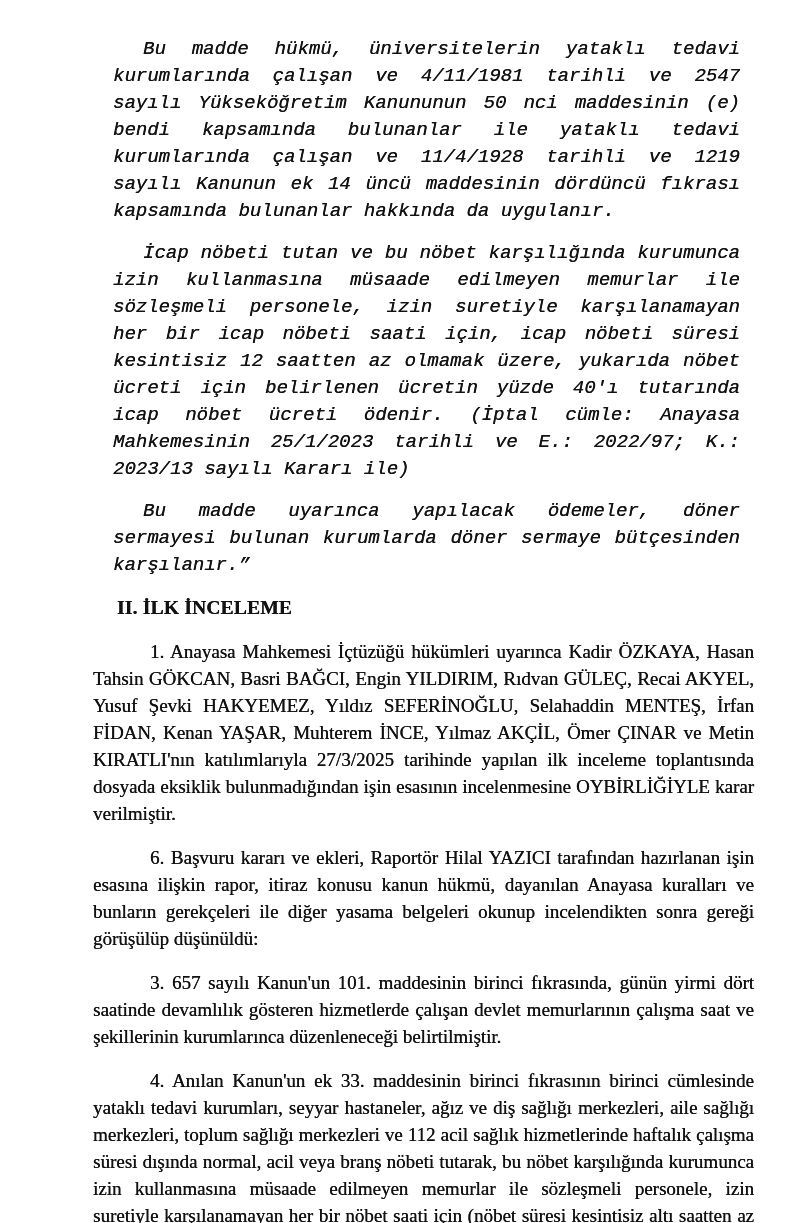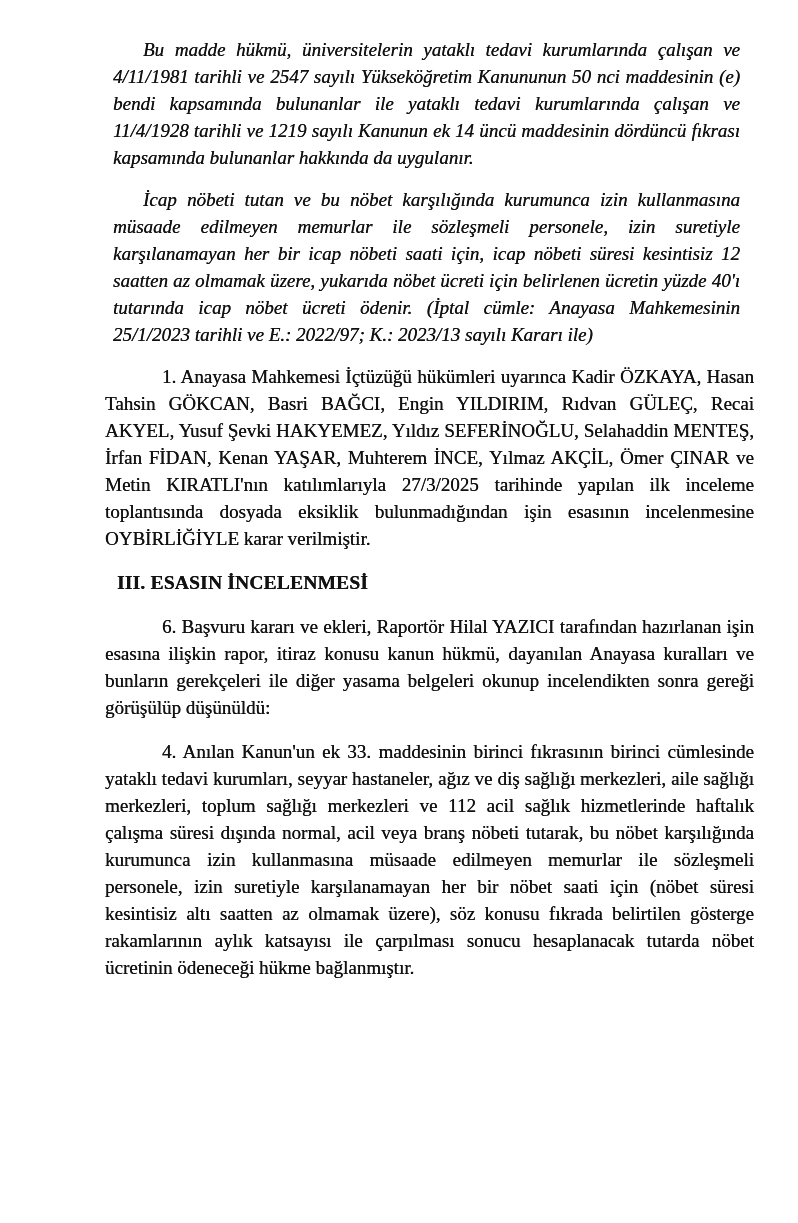--- a/index.html
+++ b/index.html
@@ -23,48 +23,51 @@
     text-shadow: 0.25px 0 0 currentColor; 
   }
   blockquote.quote {
     margin: 0;
     padding: 0;
   }
   .quote p {
     margin: 0 14px 15px 24px;
     font-style: italic;
     text-indent: 30px;
+    font-family: Liberation Mono, monospace;
   }
   .heading {
     display: block;
     margin: 12px 0 17px 28px;
     font-weight: bold;
     font-size: 19.5px;
     text-align: left;
     letter-spacing: 0.2px;
   }
   p.body-par {
-    margin: 0 0 17px 16px;
+    margin: 0 0 17px 4px;
     text-indent: 57px;
   }
 </style>
 </head>
 <body>
 
 <div class="page">
 
   <blockquote class="quote">
     <p>Bu madde hükmü, üniversitelerin yataklı tedavi kurumlarında çalışan ve 4/11/1981 tarihli ve 2547 sayılı Yükseköğretim Kanununun 50 nci maddesinin (e) bendi kapsamında bulunanlar ile yataklı tedavi kurumlarında çalışan ve 11/4/1928 tarihli ve 1219 sayılı Kanunun ek 14 üncü maddesinin dördüncü fıkrası kapsamında bulunanlar hakkında da uygulanır.</p>
     <p>İcap nöbeti tutan ve bu nöbet karşılığında kurumunca izin kullanmasına müsaade edilmeyen memurlar ile sözleşmeli personele, izin suretiyle karşılanamayan her bir icap nöbeti saati için, icap nöbeti süresi kesintisiz 12 saatten az olmamak üzere, yukarıda nöbet ücreti için belirlenen ücretin yüzde 40'ı tutarında icap nöbet ücreti ödenir. (İptal cümle: Anayasa Mahkemesinin 25/1/2023 tarihli ve E.: 2022/97; K.: 2023/13 sayılı Kararı ile)</p>
+    <p>Bu madde uyarınca yapılacak ödemeler, döner sermayesi bulunan kurumlarda döner sermaye bütçesinden karşılanır.”</p>
   </blockquote>
 
+  <span class="heading">II. İLK İNCELEME</span>
 
   <p class="body-par">1. Anayasa Mahkemesi İçtüzüğü hükümleri uyarınca Kadir ÖZKAYA, Hasan Tahsin GÖKCAN, Basri BAĞCI, Engin YILDIRIM, Rıdvan GÜLEÇ, Recai AKYEL, Yusuf Şevki HAKYEMEZ, Yıldız SEFERİNOĞLU, Selahaddin MENTEŞ, İrfan FİDAN, Kenan YAŞAR, Muhterem İNCE, Yılmaz AKÇİL, Ömer ÇINAR ve Metin KIRATLI'nın katılımlarıyla 27/3/2025 tarihinde yapılan ilk inceleme toplantısında dosyada eksiklik bulunmadığından işin esasının incelenmesine OYBİRLİĞİYLE karar verilmiştir.</p>
 
-  <span class="heading">III. ESASIN İNCELENMESİ</span>
 
   <p class="body-par">6. Başvuru kararı ve ekleri, Raportör Hilal YAZICI tarafından hazırlanan işin esasına ilişkin rapor, itiraz konusu kanun hükmü, dayanılan Anayasa kuralları ve bunların gerekçeleri ile diğer yasama belgeleri okunup incelendikten sonra gereği görüşülüp düşünüldü:</p>
 
 
+  <p class="body-par">3. 657 sayılı Kanun'un 101. maddesinin birinci fıkrasında, günün yirmi dört saatinde devamlılık gösteren hizmetlerde çalışan devlet memurlarının çalışma saat ve şekillerinin kurumlarınca düzenleneceği belirtilmiştir.</p>
 
   <p class="body-par">4. Anılan Kanun'un ek 33. maddesinin birinci fıkrasının birinci cümlesinde yataklı tedavi kurumları, seyyar hastaneler, ağız ve diş sağlığı merkezleri, aile sağlığı merkezleri, toplum sağlığı merkezleri ve 112 acil sağlık hizmetlerinde haftalık çalışma süresi dışında normal, acil veya branş nöbeti tutarak, bu nöbet karşılığında kurumunca izin kullanmasına müsaade edilmeyen memurlar ile sözleşmeli personele, izin suretiyle karşılanamayan her bir nöbet saati için (nöbet süresi kesintisiz altı saatten az olmamak üzere), söz konusu fıkrada belirtilen gösterge rakamlarının aylık katsayısı ile çarpılması sonucu hesaplanacak tutarda nöbet ücretinin ödeneceği hükme bağlanmıştır.</p>
 
 </div>
 
 </body></html>

